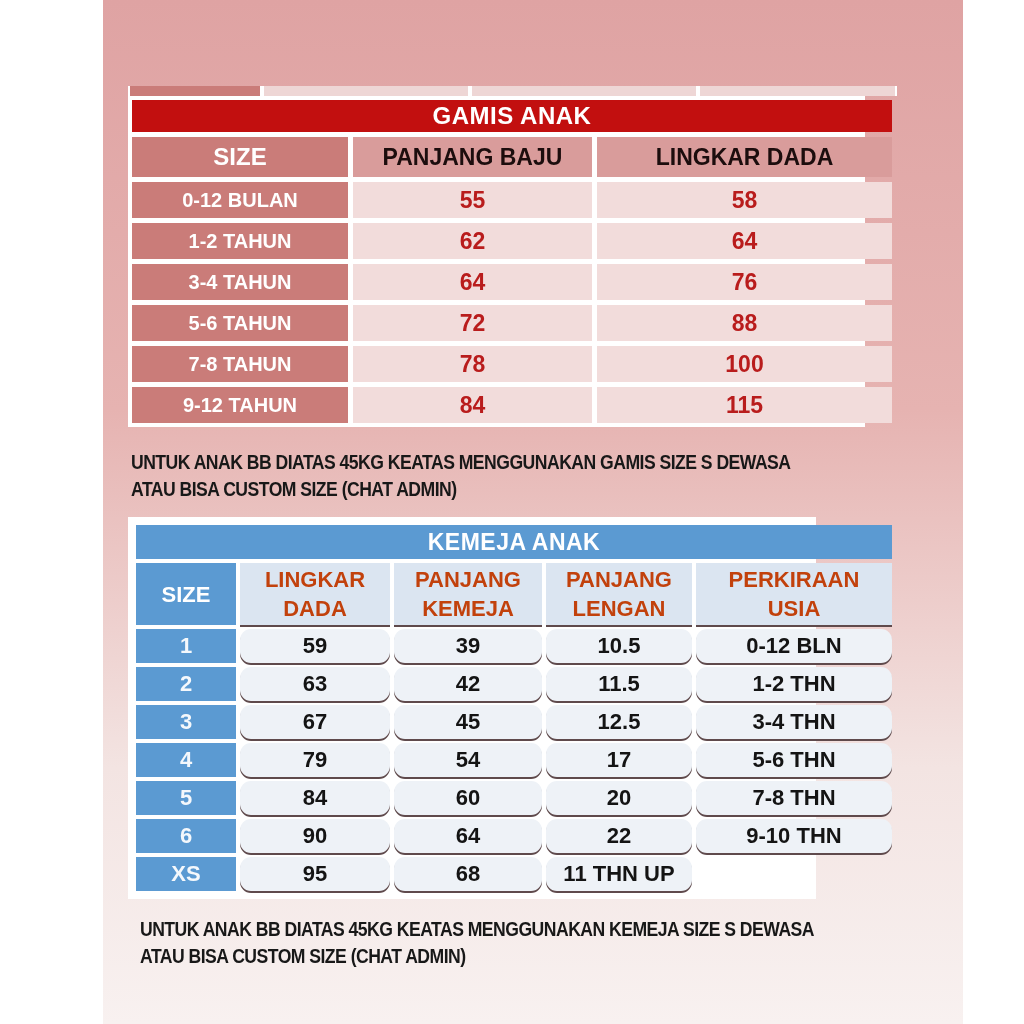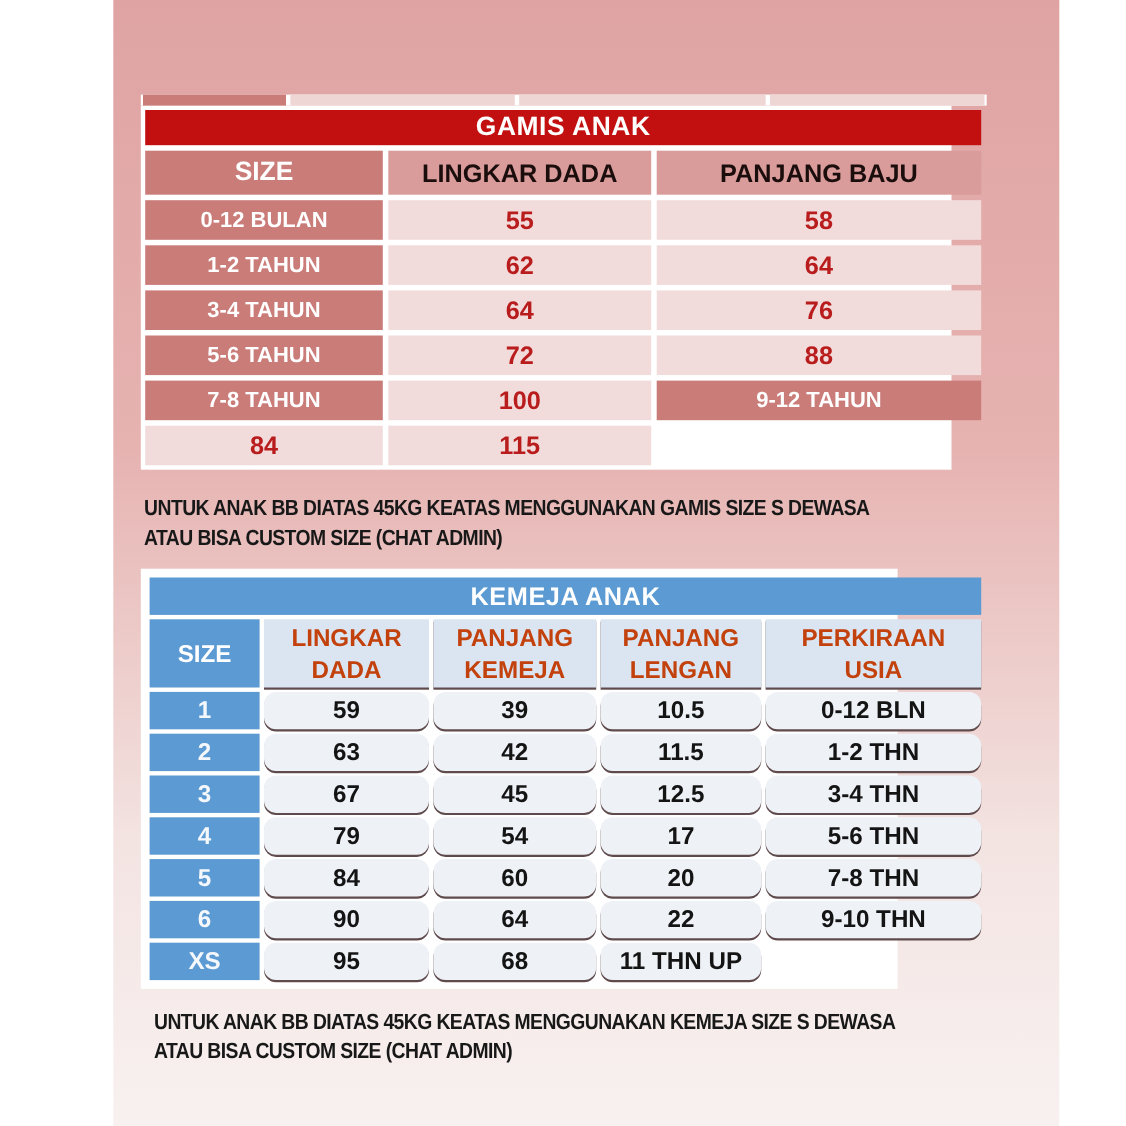--- a/index.html
+++ b/index.html
@@ -52,40 +52,41 @@
     <div class="sliver">
       <div class="s1"></div>
       <div class="s2"></div>
       <div class="s3"></div>
       <div class="s4"></div>
     </div>
     <div class="gtable">
       <div class="gtitle">GAMIS ANAK</div>
 
       <div class="gcell ghead gsz">SIZE</div>
+      <div class="gcell ghead">PANJANG BAJU</div>
       <div class="gcell ghead">LINGKAR DADA</div>
-      <div class="gcell ghead">PANJANG BAJU</div>
 
       <div class="gcell grow">0-12 BULAN</div>
       <div class="gcell gval">55</div>
       <div class="gcell gval">58</div>
 
       <div class="gcell grow">1-2 TAHUN</div>
       <div class="gcell gval">62</div>
       <div class="gcell gval">64</div>
 
       <div class="gcell grow">3-4 TAHUN</div>
       <div class="gcell gval">64</div>
       <div class="gcell gval">76</div>
 
       <div class="gcell grow">5-6 TAHUN</div>
       <div class="gcell gval">72</div>
       <div class="gcell gval">88</div>
 
       <div class="gcell grow">7-8 TAHUN</div>
+      <div class="gcell gval">78</div>
       <div class="gcell gval">100</div>
 
       <div class="gcell grow">9-12 TAHUN</div>
       <div class="gcell gval">84</div>
       <div class="gcell gval">115</div>
     </div>
   </div>
 
   <div class="note note1">
     <div>UNTUK ANAK BB DIATAS 45KG KEATAS MENGGUNAKAN GAMIS SIZE S DEWASA</div>

